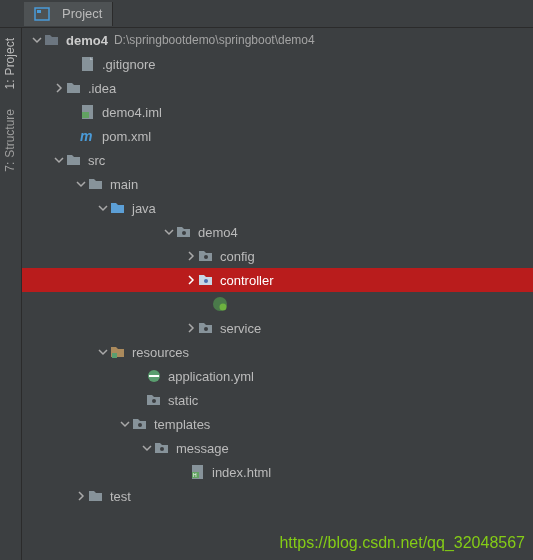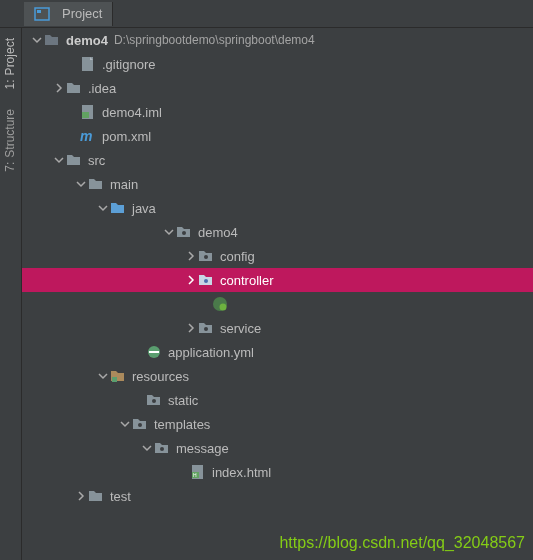--- a/index.html
+++ b/index.html
@@ -58,21 +58,21 @@
   background: #3c3f41;
 }
 .tree-row {
   display: flex;
   align-items: center;
   height: 24px;
   padding-left: 8px;
   white-space: nowrap;
 }
 .tree-row.selected {
-  background: #be185d;
+  background: #b91c1c;
   color: #ffffff;
 }
 .arrow {
   width: 14px;
   height: 14px;
   display: flex;
   align-items: center;
   justify-content: center;
   flex-shrink: 0;
 }
@@ -342,42 +342,42 @@
           <use href="#arrow-right"></use>
         </svg>
       </span>
     <span class="icon">
         <svg viewBox="0 0 16 16">
           <use href="#package"></use>
         </svg>
       </span>
     <span class="label">service</span>
   </div>
+  <div class="tree-row" style="padding-left:74px">
+    <span class="arrow">
+        <svg viewBox="0 0 10 10">
+          <use href="#arrow-down"></use>
+        </svg>
+      </span>
+    <span class="icon">
+        <svg viewBox="0 0 16 16">
+          <use href="#resources"></use>
+        </svg>
+      </span>
+    <span class="label">resources</span>
+  </div>
   <div class="tree-row" style="padding-left:110px">
     <span class="arrow empty"></span>
     <span class="icon">
         <svg viewBox="0 0 16 16">
           <use href="#yml"></use>
         </svg>
       </span>
     <span class="label">application.yml</span>
   </div>
-  <div class="tree-row" style="padding-left:74px">
-    <span class="arrow">
-        <svg viewBox="0 0 10 10">
-          <use href="#arrow-down"></use>
-        </svg>
-      </span>
-    <span class="icon">
-        <svg viewBox="0 0 16 16">
-          <use href="#resources"></use>
-        </svg>
-      </span>
-    <span class="label">resources</span>
-  </div>
   <div class="tree-row" style="padding-left:110px">
     <span class="arrow empty"></span>
     <span class="icon">
         <svg viewBox="0 0 16 16">
           <use href="#package"></use>
         </svg>
       </span>
     <span class="label">static</span>
   </div>
   <div class="tree-row" style="padding-left:96px">

